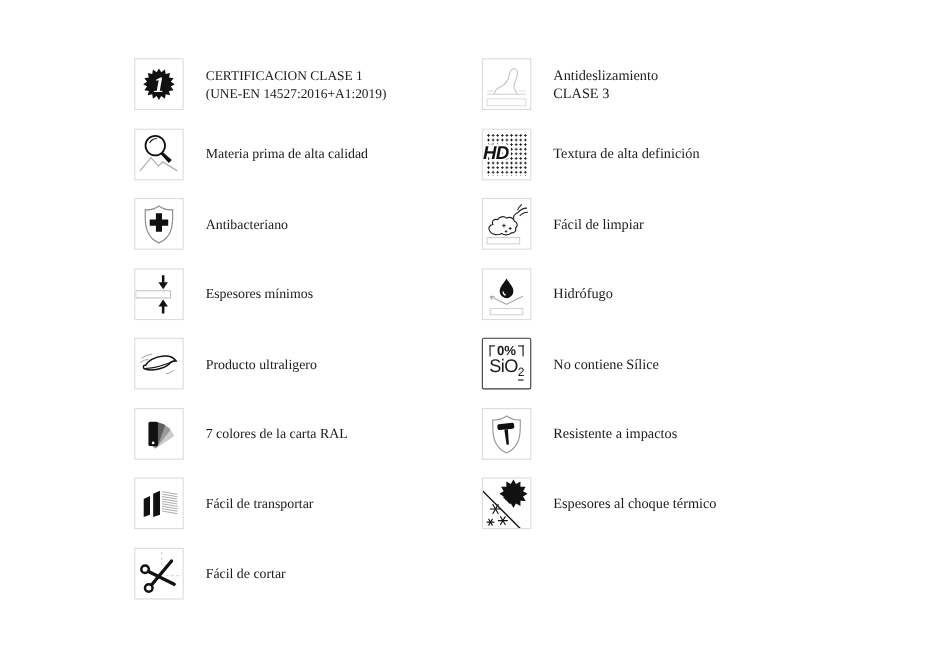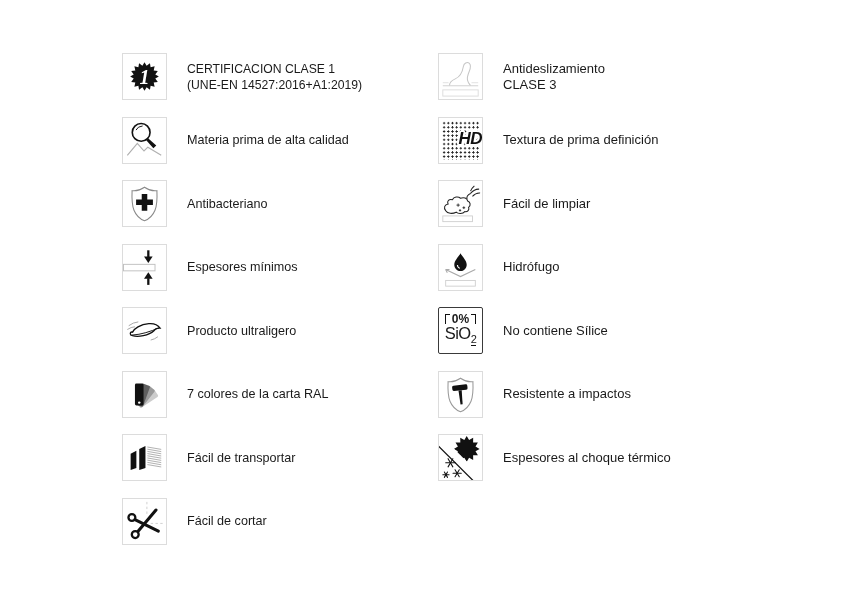--- a/index.html
+++ b/index.html
@@ -11,32 +11,32 @@
   .col{position:absolute;top:53px;display:flex;flex-direction:column;}
   .col-left{left:122px;}
   .col-right{left:438px;}
   .row{display:flex;align-items:center;height:47px;margin-bottom:16.5px;}
   .icon-box{
     width:45px;height:47px;flex:0 0 45px;box-sizing:border-box;
     border:1px solid #dcdcdc;background:#fff;position:relative;overflow:hidden;
   }
   .icon-box svg{display:block;width:100%;height:100%;}
   .label{margin-left:20px;font-size:13px;line-height:16px;letter-spacing:0;}
-  .label span{display:block;white-space:nowrap;}
+  .label span{display:block;white-space:nowrap;font-family:Liberation Serif, serif;}
   .col-left .label{font-size:12.6px;}
   .row-cert .label{font-size:12.2px;}
   
   .hd-pattern{
     position:absolute;left:3px;top:3px;right:3px;bottom:3px;
     background-image:radial-gradient(#222 1.05px,transparent 1.15px);
     background-size:4.2px 4.2px;background-position:0 0;
   }
   .hd-text{
     position:absolute;left:0;right:0;top:50%;transform:translateY(-54%);
-    text-align:right;font-size:17px;font-weight:bold;font-style:italic;
+    text-align:left;font-size:17px;font-weight:bold;font-style:italic;
     letter-spacing:-0.5px;color:#111;
     text-shadow:-2px 0 0 #fff,2px 0 0 #fff,0 -2px 0 #fff,0 2px 0 #fff,
                 -1.5px -1.5px 0 #fff,1.5px 1.5px 0 #fff,-1.5px 1.5px 0 #fff,1.5px -1.5px 0 #fff;
   }
   
   .icon-box.sio2{border:1.5px solid #3a3a3a;border-radius:2px;}
   .sio2-inner{position:absolute;inset:0;display:flex;flex-direction:column;align-items:center;justify-content:center;}
   .sio2-top{display:flex;align-items:flex-start;margin-top:1px;}
   .sio2-bracket{width:4px;height:9px;display:inline-block;}
   .sio2-bracket.bl{border-left:1.5px solid #111;border-top:1.5px solid #111;margin-right:2px;}
@@ -201,21 +201,21 @@
         <span>CLASE 3</span>
       </div>
     </div>
 
     <div class="row">
       <div class="icon-box">
         <div class="hd-pattern"></div>
         <div class="hd-text">HD</div>
       </div>
       <div class="label">
-        <span>Textura de prima definición</span>
+        <span>Textura de alta definición</span>
         <span></span>
       </div>
     </div>
 
     <div class="row">
       <div class="icon-box">
         <svg viewBox="0 0 45 47">
           <path d="M7,31 C4.5,28 6,24.5 9.5,24 C8,21 10.5,18.5 14,19.5 C15.5,16.5 20,15.8 22.5,18 C26,16.5 29.5,18 30,21 C33,22 33.5,25.5 31,27.5 C32,30 30,32.5 27,32 C25,34.5 20,34.6 18,32.6 C14,34.6 9,34.2 7,31 Z" fill="#fff" stroke="#222" stroke-width="1.1"></path>
           <path d="M20,23.5 v3.4 M18.3,25.2 h3.4" stroke="#222" stroke-width="0.9" fill="none"></path>
           <path d="M26,26.5 v2.8 M24.6,27.9 h2.8" stroke="#222" stroke-width="0.9" fill="none"></path>

